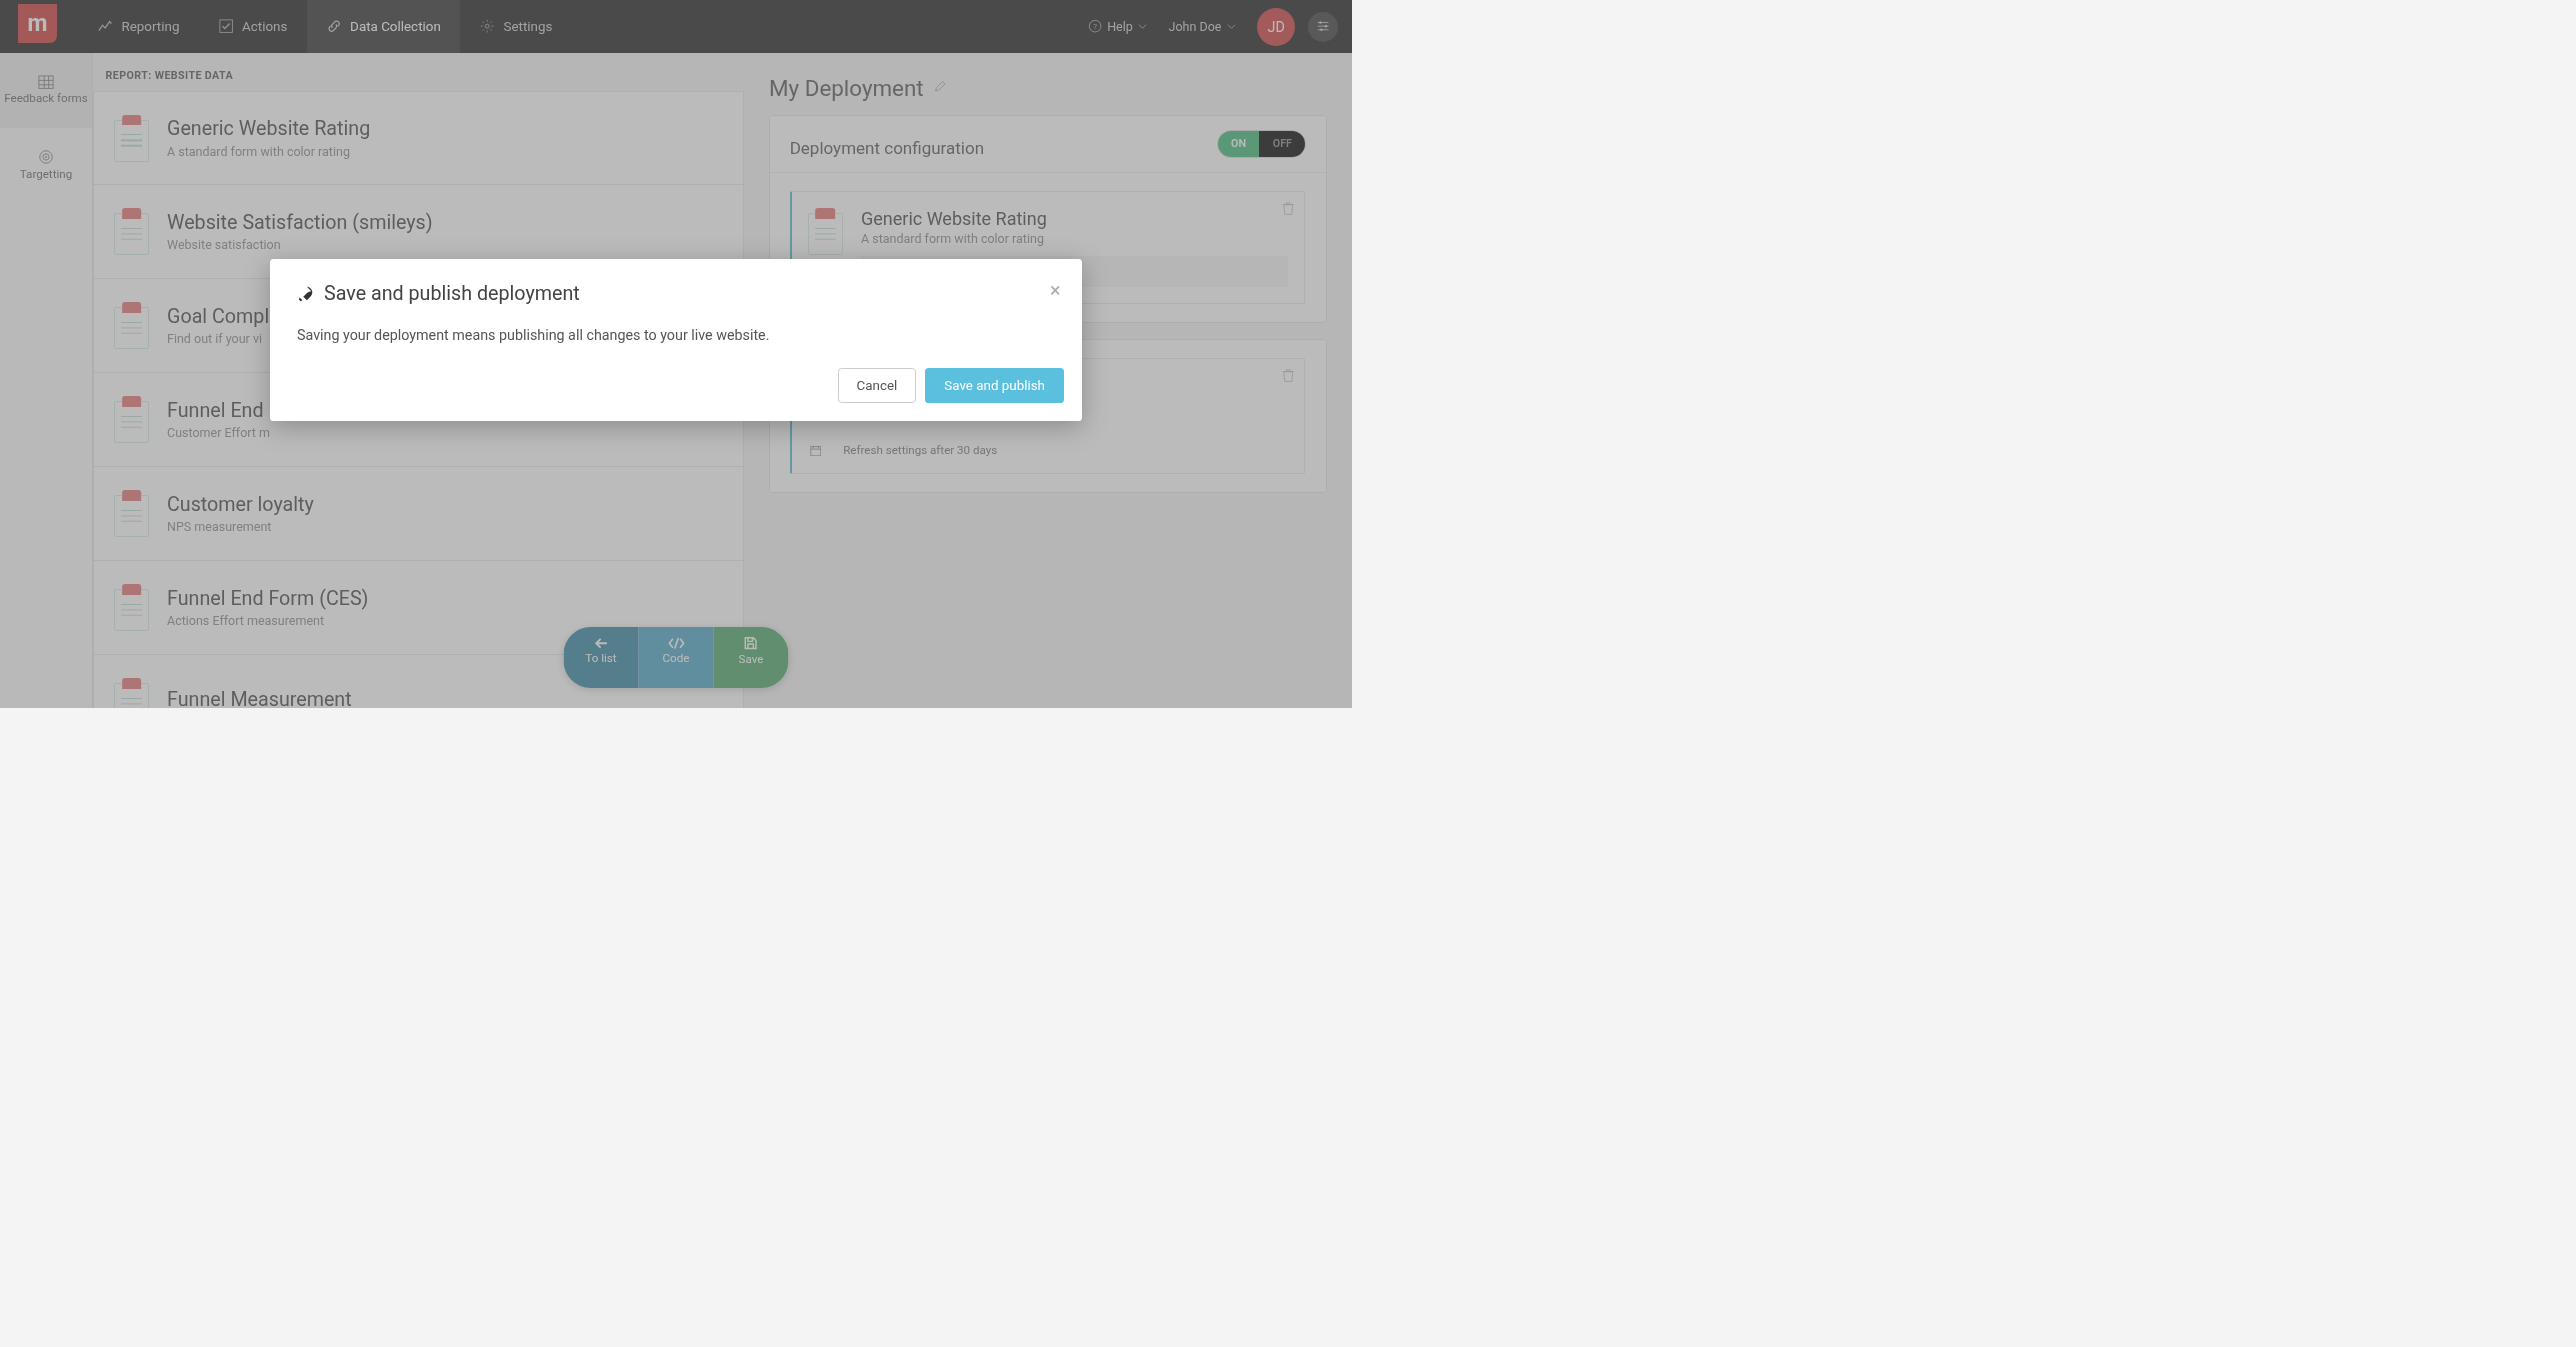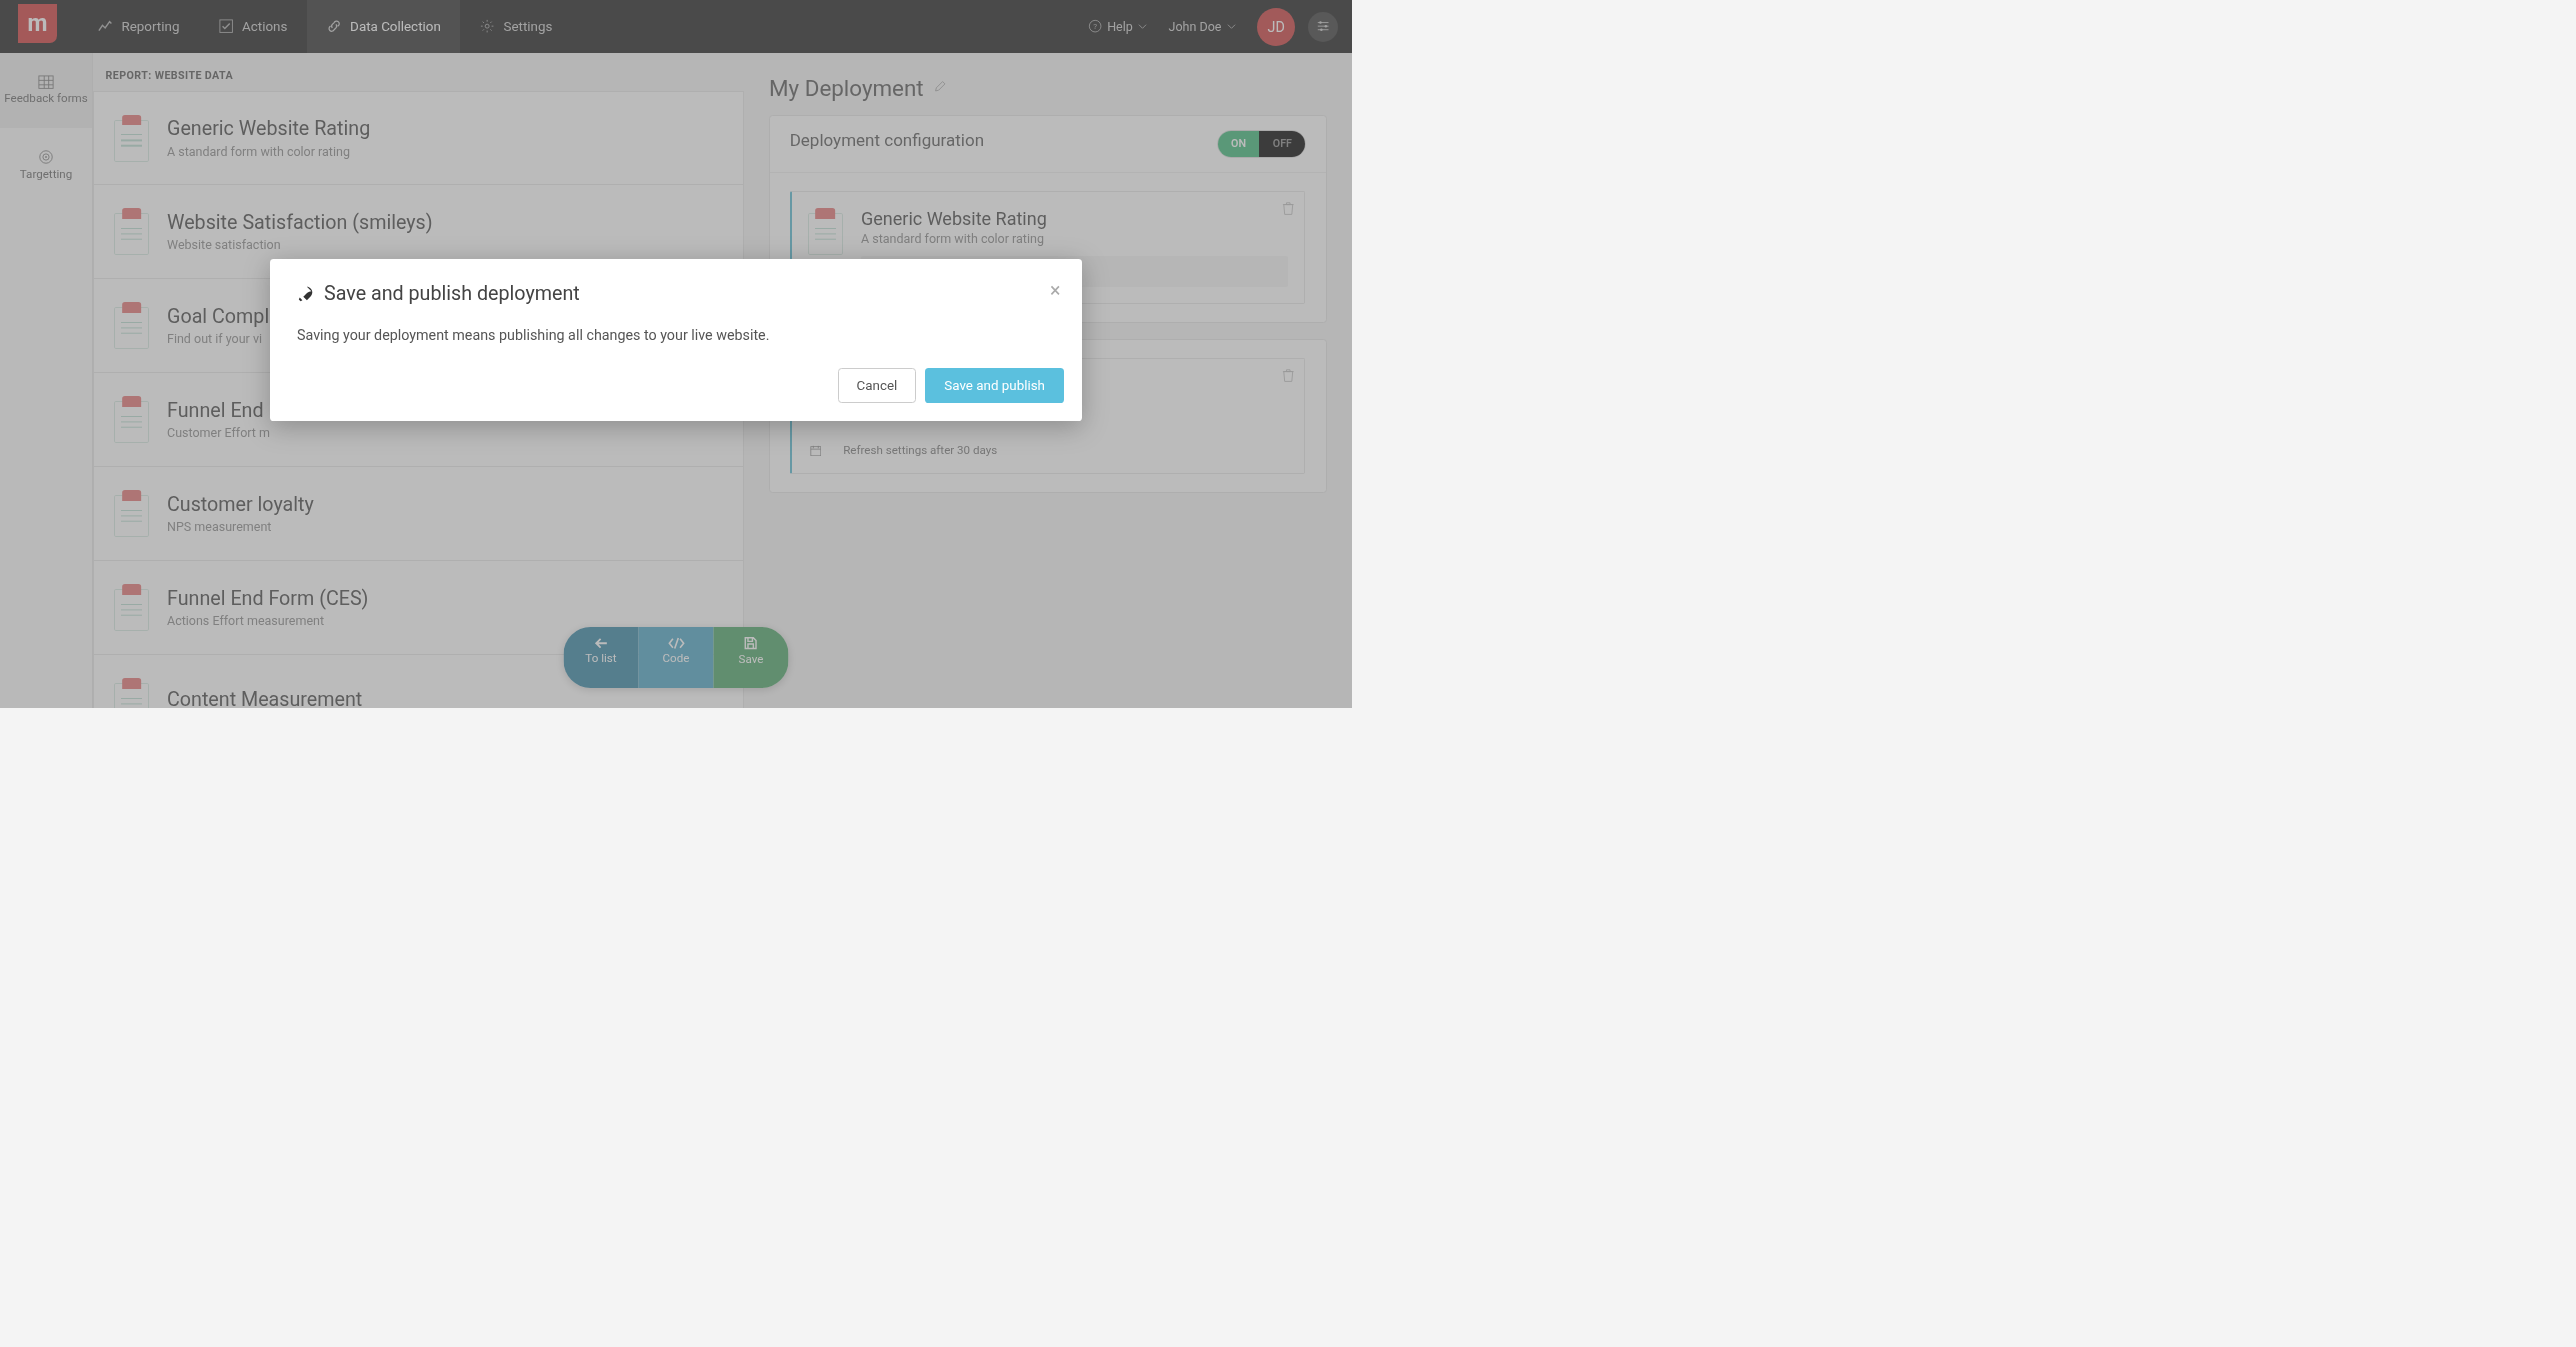--- a/index.html
+++ b/index.html
@@ -192,21 +192,21 @@
 .edit-icon { color: #aaa; cursor: pointer; }
 
 .config-card {
   background: #fff;
   border: 0.9px solid #e4e4e4;
   border-radius: 3.6px;
   margin-bottom: 16px;
 }
 .config-head {
   display: flex;
-  align-items: flex-start;
+  align-items: flex-end;
   justify-content: space-between;
   padding: 14.3px 19.7px;
   border-bottom: 0.9px solid #eee;
   gap: 48px;
 }
 .config-head-title {
   font-size: 17px;
   color: #555;
 }
 .toggle {
@@ -507,21 +507,21 @@
         <div class="form-desc">Actions Effort measurement</div>
       </div>
     </div>
     <div class="form-item">
       <div class="form-icon">
           <div class="page"></div>
           <div class="clip"></div>
           <div class="lines"></div>
         </div>
       <div>
-        <div class="form-title">Content Measurement</div>
+        <div class="form-title">Funnel Measurement</div>
         <div class="form-desc"></div>
       </div>
     </div>
   </div>
 
   <div class="panel-right">
     <div class="deploy-header">
       <div class="deploy-title">My Deployment</div>
       <span class="edit-icon">
         <svg width="12.5" height="12.5" viewBox="0 0 16 16">

